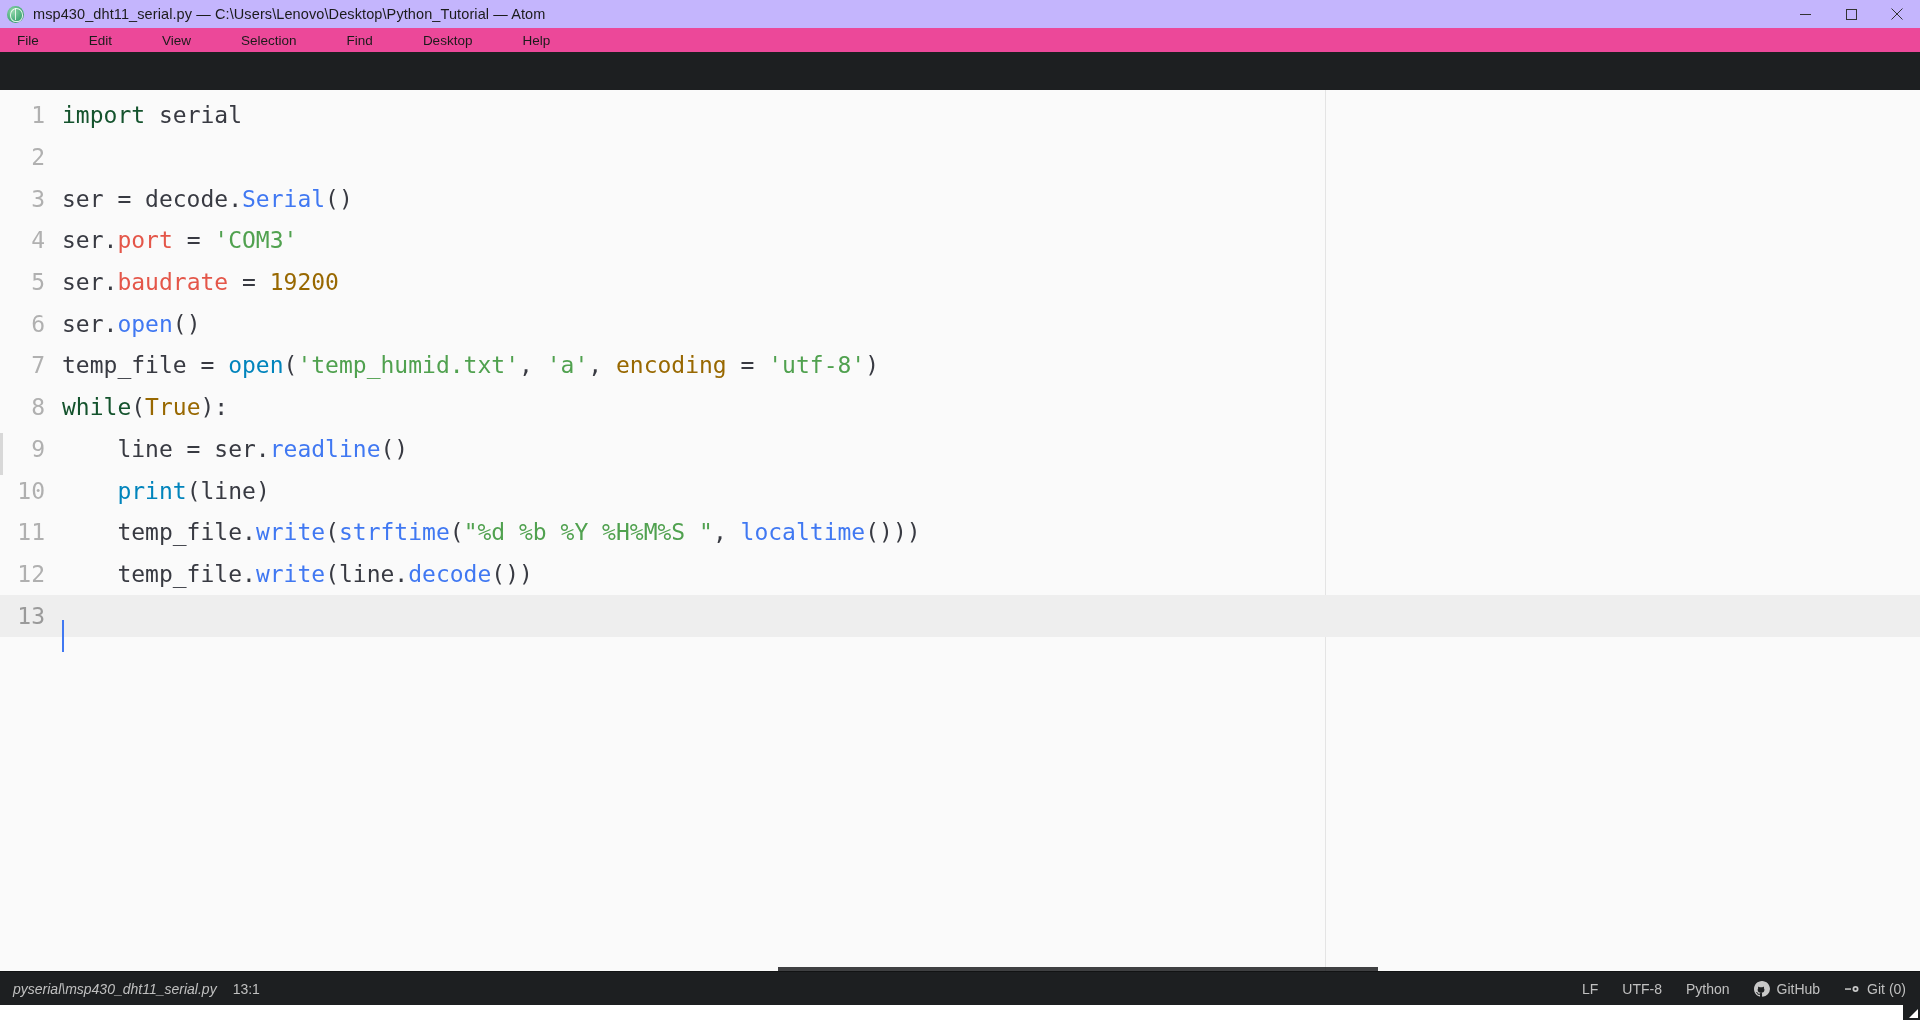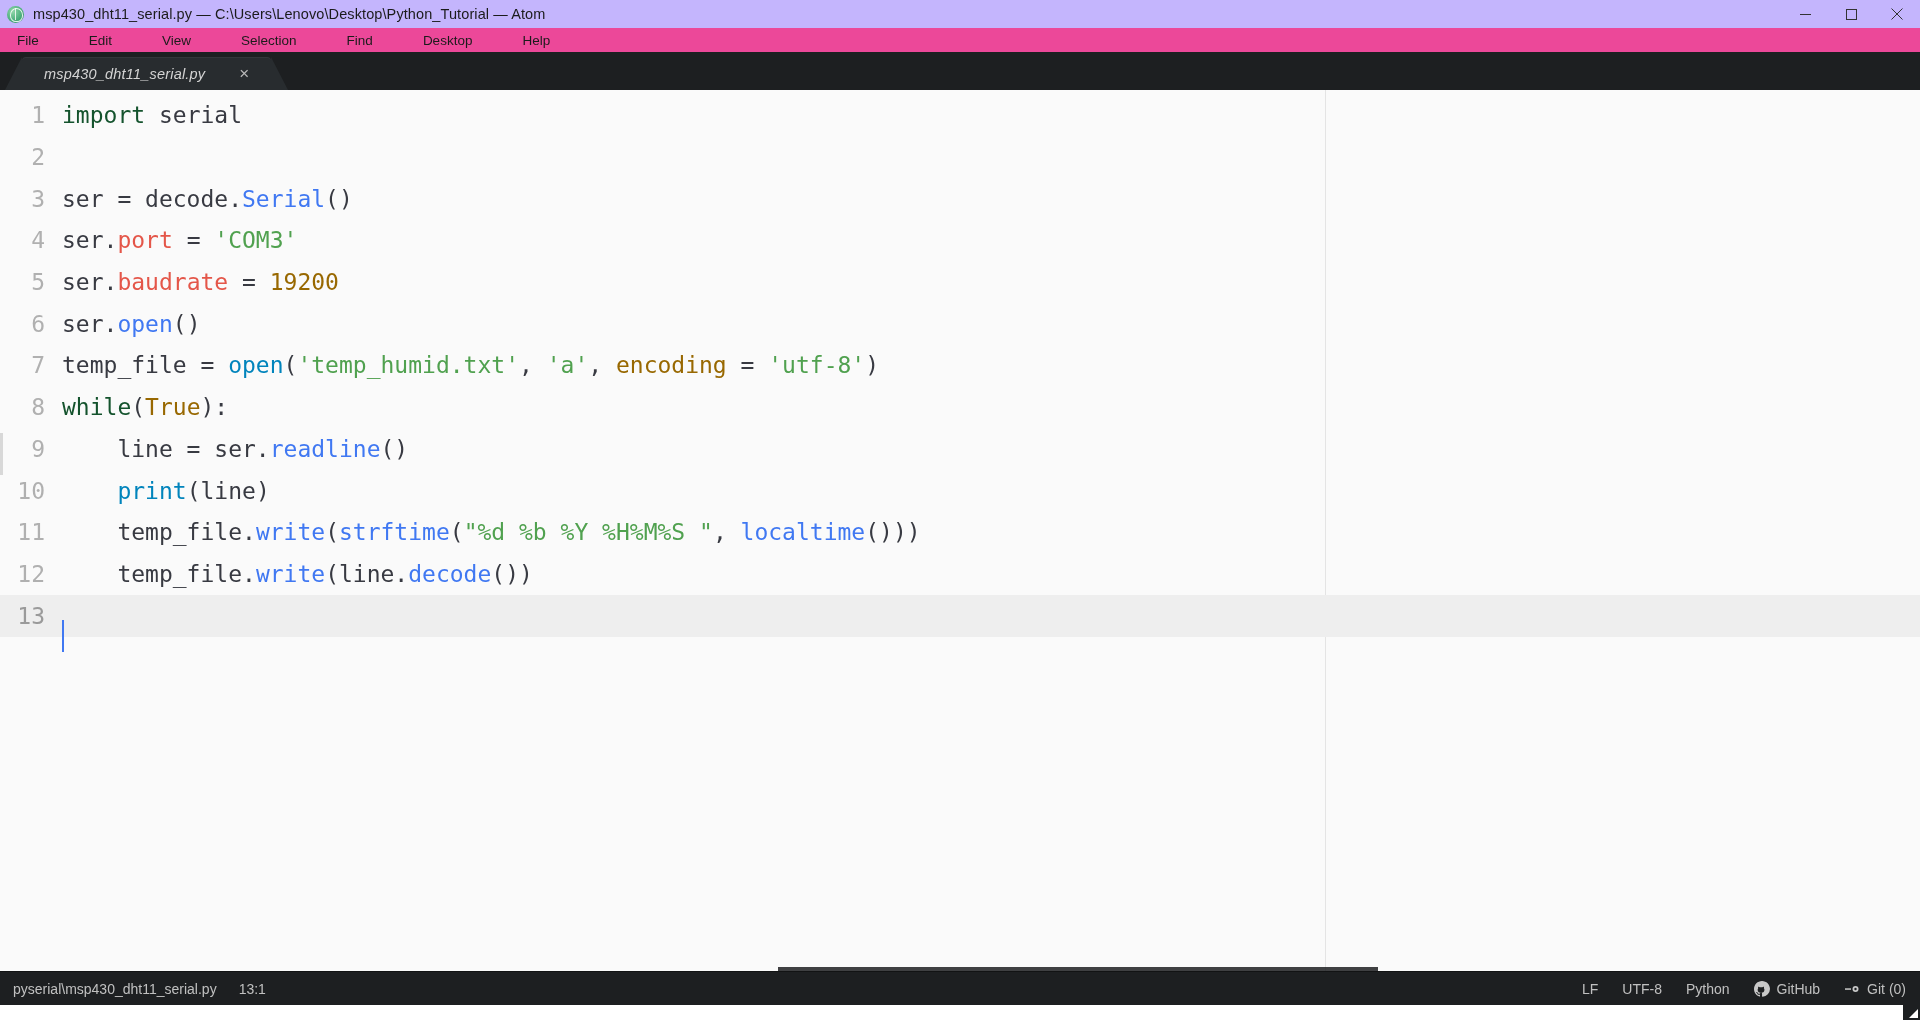--- a/index.html
+++ b/index.html
@@ -142,21 +142,21 @@
   
   #statusbar {
     height:34px; background:#1d1f21; display:flex; align-items:center;
     padding:0 14px 0 13px; border-top:1px solid #121314;
   }
   #status-left { display:flex; align-items:center; }
   #status-right { display:flex; align-items:center; margin-left:auto; }
   .sb-item {
     font-size:14px; color:#c0c0c0; white-space:nowrap; cursor:default;
   }
-  #status-path { margin-right:22px; }
+  #status-path { margin-right:16px;font-style:italic; }
   #status-right .sb-item { margin-left:24px; }
   #gh-group, #git-group { display:flex; align-items:flex-start; margin-left:24px; }
   #gh-group .sb-item, #git-group .sb-item { margin-left:7px; }
   .sb-icon { display:flex; align-items:center; }
 
   
   #resize-nub {
     position:absolute; right:0; bottom:0; width:17px; height:17px;
     background:#1d1f21;
   }
@@ -201,24 +201,20 @@
   <div class="menu-item">File</div>
   <div class="menu-item">Edit</div>
   <div class="menu-item">View</div>
   <div class="menu-item">Selection</div>
   <div class="menu-item">Find</div>
   <div class="menu-item">Desktop</div>
   <div class="menu-item">Help</div>
 </div>
 
 <div id="tabbar">
-  <div id="tab">
-    <span id="tab-title">msp430_dht11_serial.py</span>
-    <span id="tab-close">×</span>
-  </div>
   <div id="tabbar-fill"></div>
 </div>
 
 <div id="editor">
   <div id="wrap-guide"></div>
   <div id="row9-marker"></div>
   <div id="code-area">
 
   <div class="row">
         <div class="gutter">1</div>

